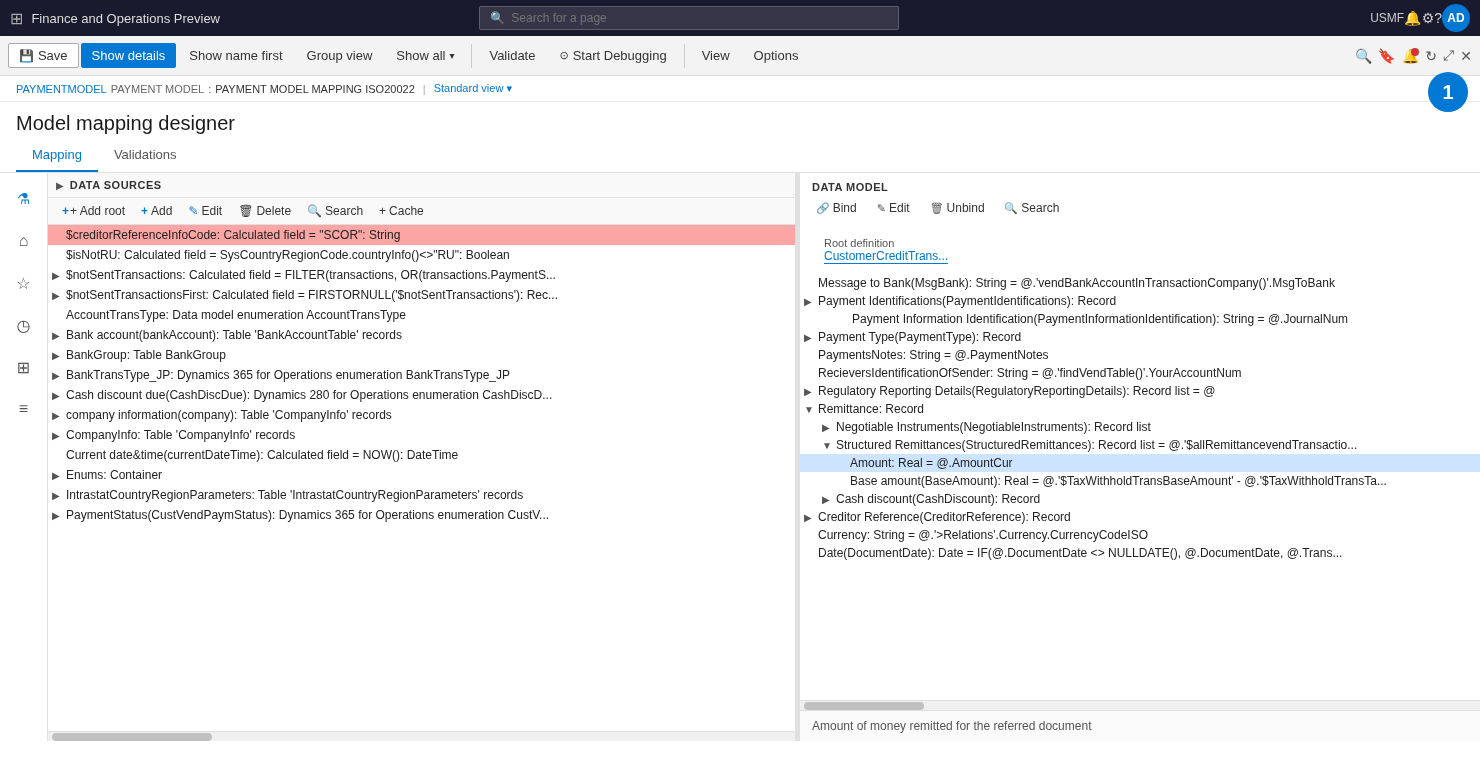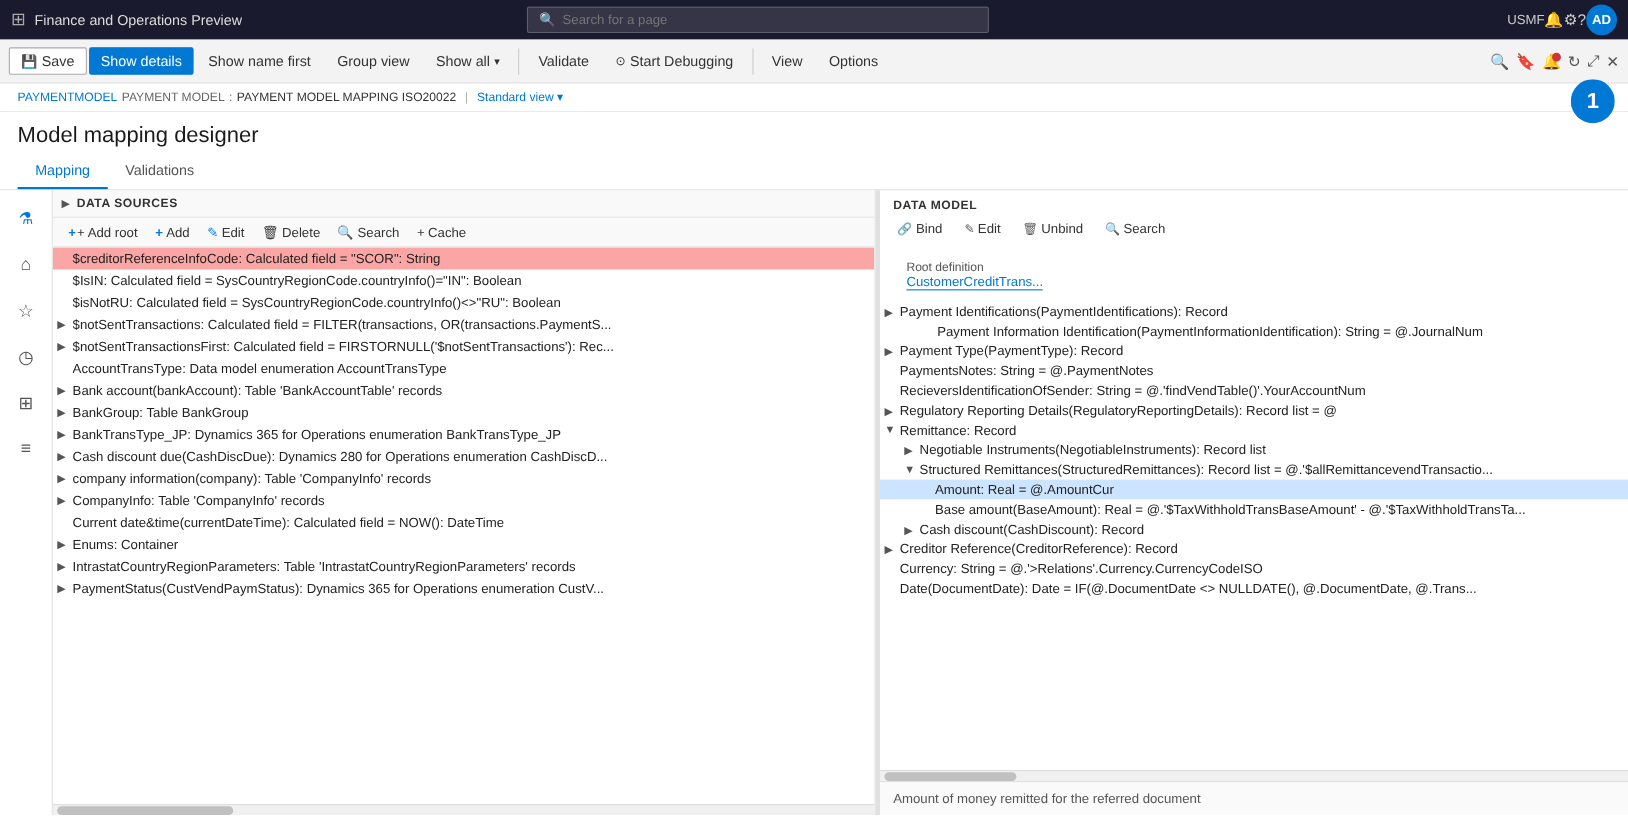--- a/index.html
+++ b/index.html
@@ -449,24 +449,20 @@
       </button>
     </div>
 
     <div class="tree-list">
       <div class="tree-item selected indent0">
         <span class="expand-icon"></span>
         <span class="item-text">$creditorReferenceInfoCode: Calculated field = "SCOR": String</span>
       </div>
       <div class="tree-item indent0">
         <span class="expand-icon"></span>
-        <span class="item-text">$IsIN: Calculated field = SysCountryRegionCode.countryInfo()="IN": Boolean</span>
-      </div>
-      <div class="tree-item indent0">
-        <span class="expand-icon"></span>
         <span class="item-text">$isNotRU: Calculated field = SysCountryRegionCode.countryInfo()&lt;&gt;"RU": Boolean</span>
       </div>
       <div class="tree-item indent0">
         <span class="expand-icon" style="color:#555;">▶</span>
         <span class="item-text">$notSentTransactions: Calculated field = FILTER(transactions, OR(transactions.PaymentS...</span>
       </div>
       <div class="tree-item indent0">
         <span class="expand-icon" style="color:#555;">▶</span>
         <span class="item-text">$notSentTransactionsFirst: Calculated field = FIRSTORNULL('$notSentTransactions'): Rec...</span>
       </div>
@@ -546,20 +542,24 @@
       </div>
       <div class="root-def">
         <span>Root definition</span><br>
         <span class="root-def-value">CustomerCreditTrans...</span>
       </div>
     </div>
 
     <div class="dm-tree">
 
       <div class="dm-item indent0">
+        <span class="expand-icon"></span>
+        <span class="item-text">Message to Bank(MsgBank): String = @.'vendBankAccountInTransactionCompany()'.MsgToBank</span>
+      </div>
+      <div class="dm-item indent0">
         <span class="expand-icon" style="color:#555;">▶</span>
         <span class="item-text">Payment Identifications(PaymentIdentifications): Record</span>
       </div>
       <div class="dm-item indent1" style="padding-left:38px;">
         <span class="expand-icon"></span>
         <span class="item-text">Payment Information Identification(PaymentInformationIdentification): String = @.JournalNum</span>
       </div>
       <div class="dm-item indent0">
         <span class="expand-icon" style="color:#555;">▶</span>
         <span class="item-text">Payment Type(PaymentType): Record</span>

